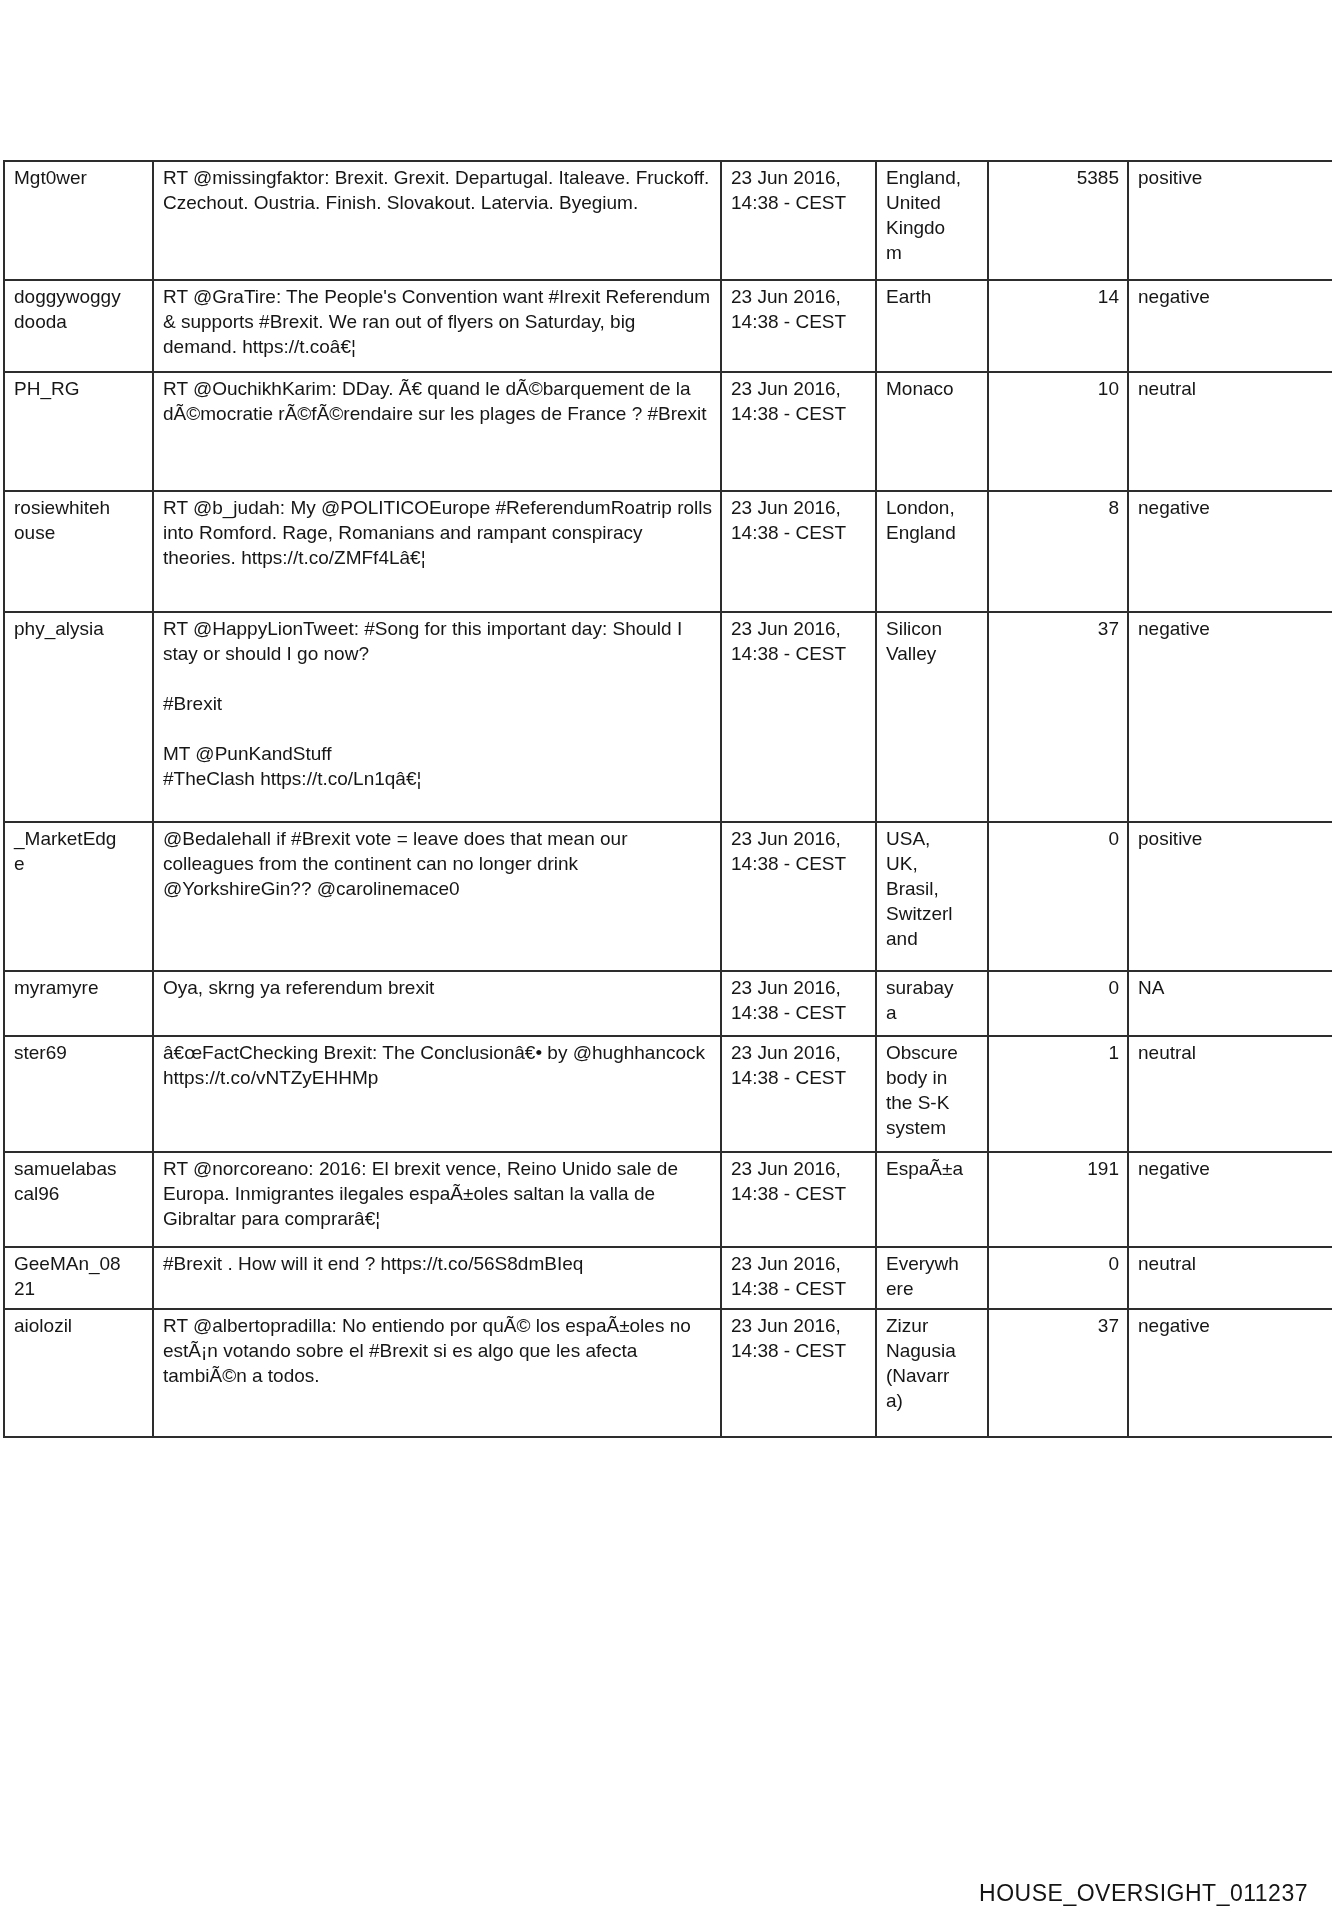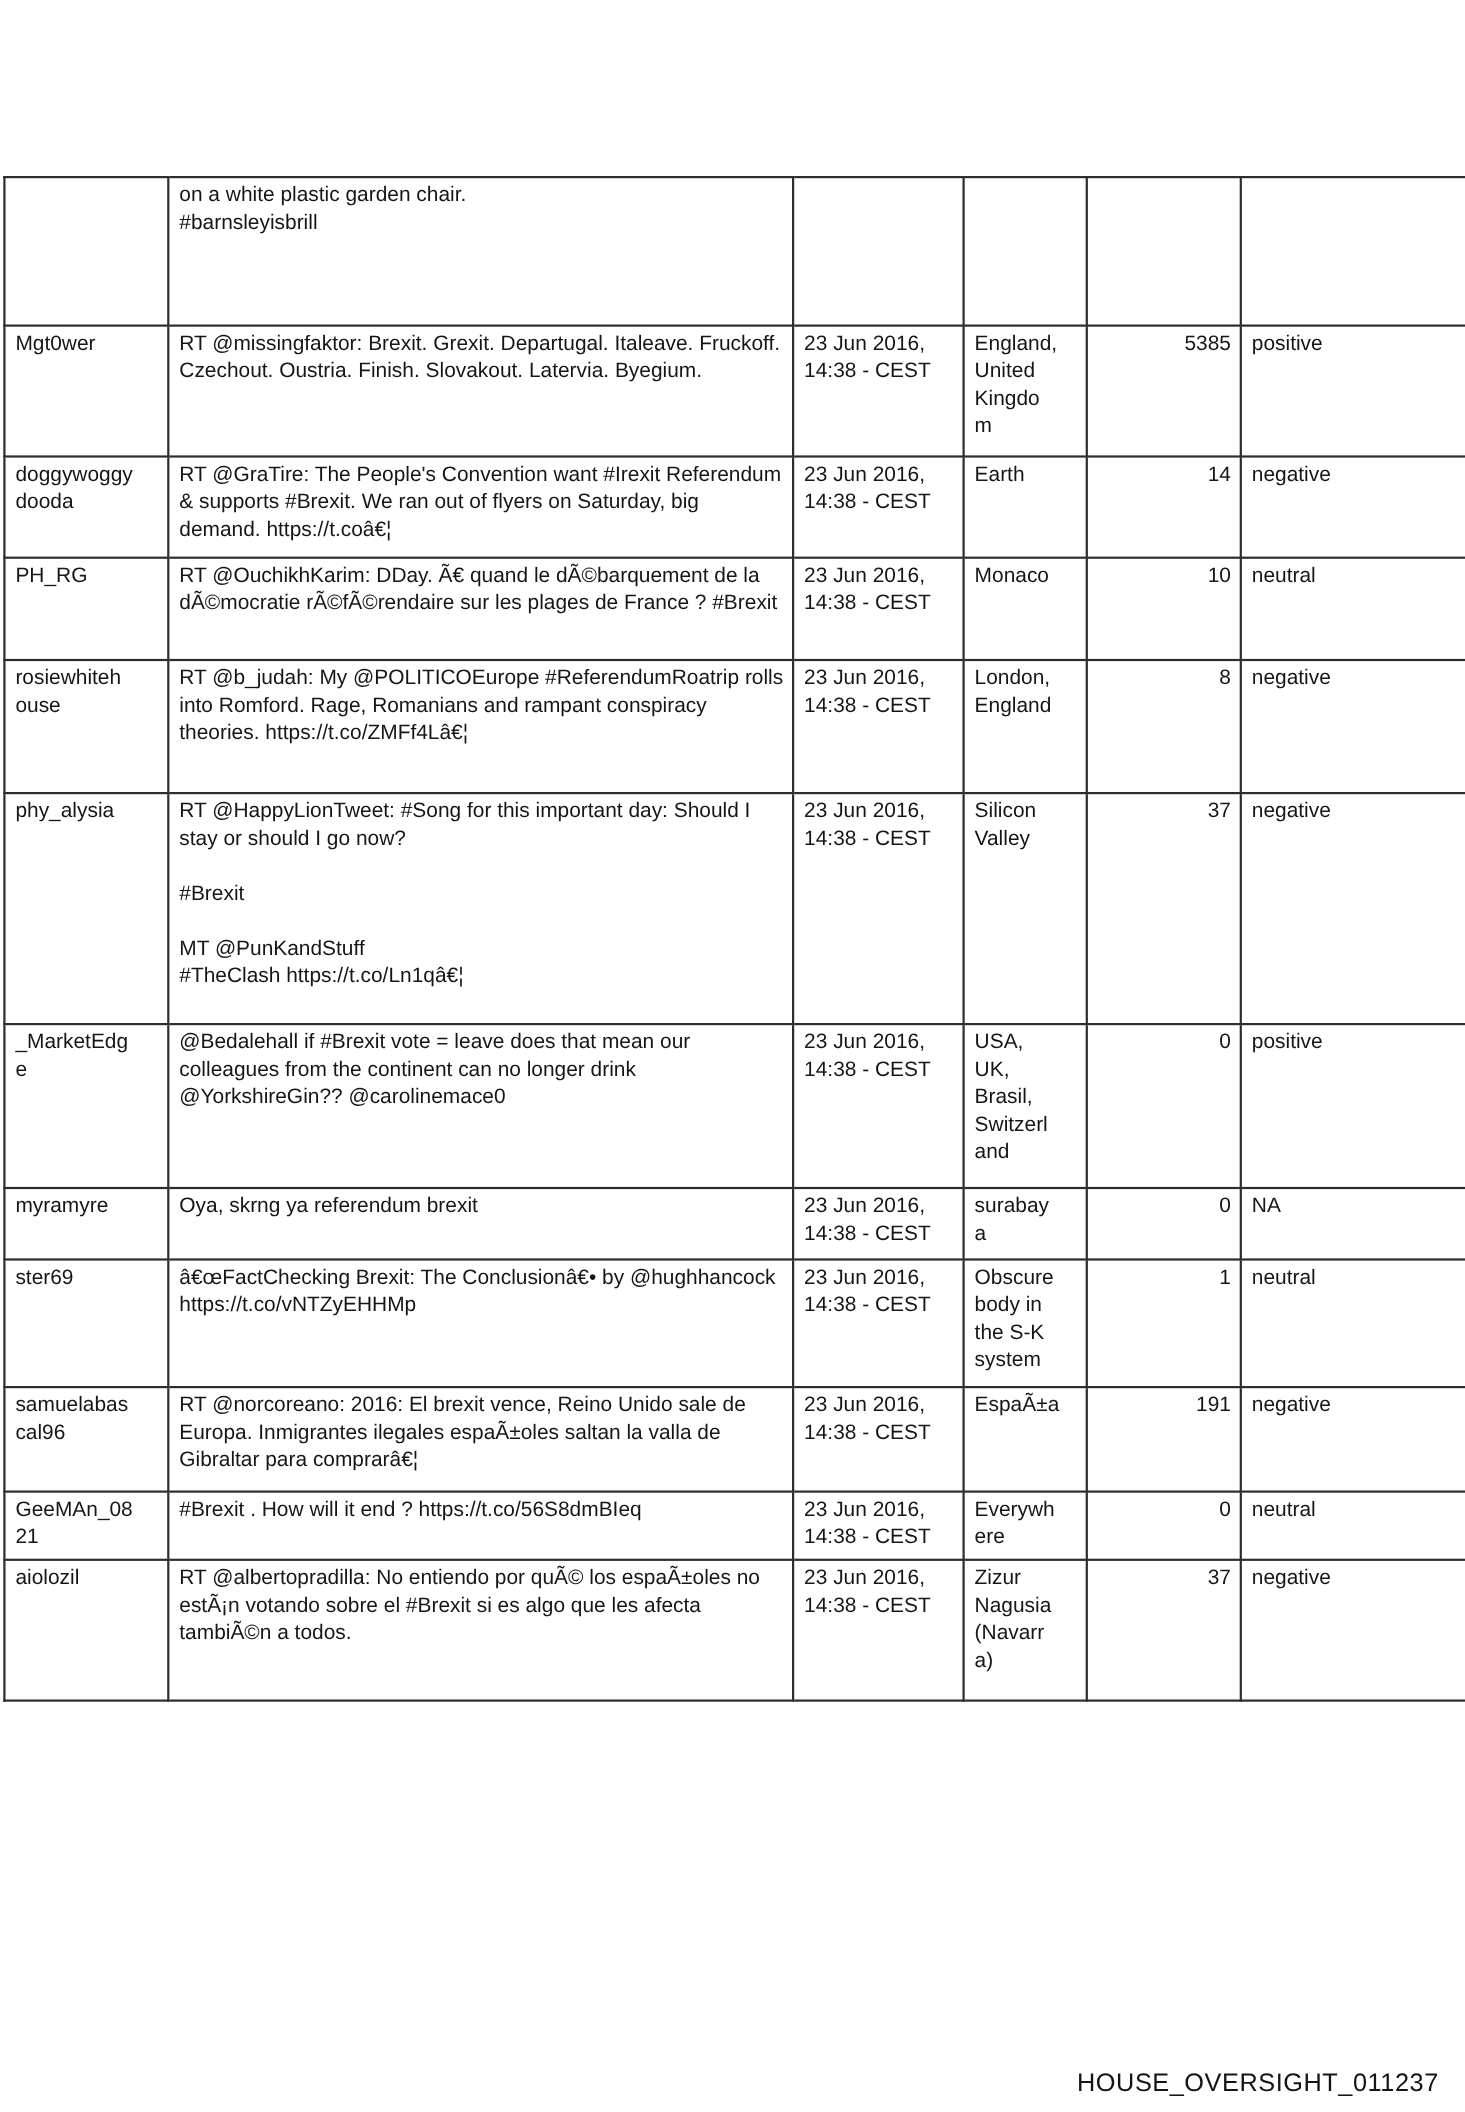--- a/index.html
+++ b/index.html
@@ -69,50 +69,41 @@
   <table class="tweets">
     <colgroup>
       <col style="width:149px">
       <col style="width:568px">
       <col style="width:155px">
       <col style="width:112px">
       <col style="width:140px">
       <col style="width:205px">
     </colgroup>
     <tbody id="tweets-tbody">
-        <tr style="height: 135px;">
-          <td class="col-user"></td>
-          <td class="col-tweet">on a white plastic garden chair.
-#barnsleyisbrill</td>
-          <td class="col-date"></td>
-          <td class="col-loc"></td>
-          <td class="col-count"></td>
-          <td class="col-sent"></td>
-        </tr>
         <tr style="height: 119px;">
           <td class="col-user">Mgt0wer</td>
           <td class="col-tweet">RT @missingfaktor: Brexit. Grexit. Departugal. Italeave. Fruckoff. Czechout. Oustria. Finish. Slovakout. Latervia. Byegium.</td>
           <td class="col-date">23 Jun 2016, 14:38 - CEST</td>
           <td class="col-loc">England,
 United
 Kingdo
 m</td>
           <td class="col-count">5385</td>
           <td class="col-sent">positive</td>
         </tr>
         <tr style="height: 92px; padding-left: 25px;">
           <td class="col-user">doggywoggy
 dooda</td>
           <td class="col-tweet">RT @GraTire: The People's Convention want #Irexit Referendum &amp; supports #Brexit. We ran out of flyers on Saturday, big demand. https://t.coâ€¦</td>
           <td class="col-date">23 Jun 2016, 14:38 - CEST</td>
           <td class="col-loc">Earth</td>
           <td class="col-count">14</td>
           <td class="col-sent">negative</td>
         </tr>
-        <tr style="height: 93px;">
+        <tr style="height: 119px;">
           <td class="col-user">PH_RG</td>
           <td class="col-tweet">RT @OuchikhKarim: DDay. Ã€ quand le dÃ©barquement de la dÃ©mocratie rÃ©fÃ©rendaire sur les plages de France ? #Brexit</td>
           <td class="col-date">23 Jun 2016, 14:38 - CEST</td>
           <td class="col-loc">Monaco</td>
           <td class="col-count">10</td>
           <td class="col-sent">neutral</td>
         </tr>
         <tr style="height: 121px;">
           <td class="col-user">rosiewhiteh
 ouse</td>

